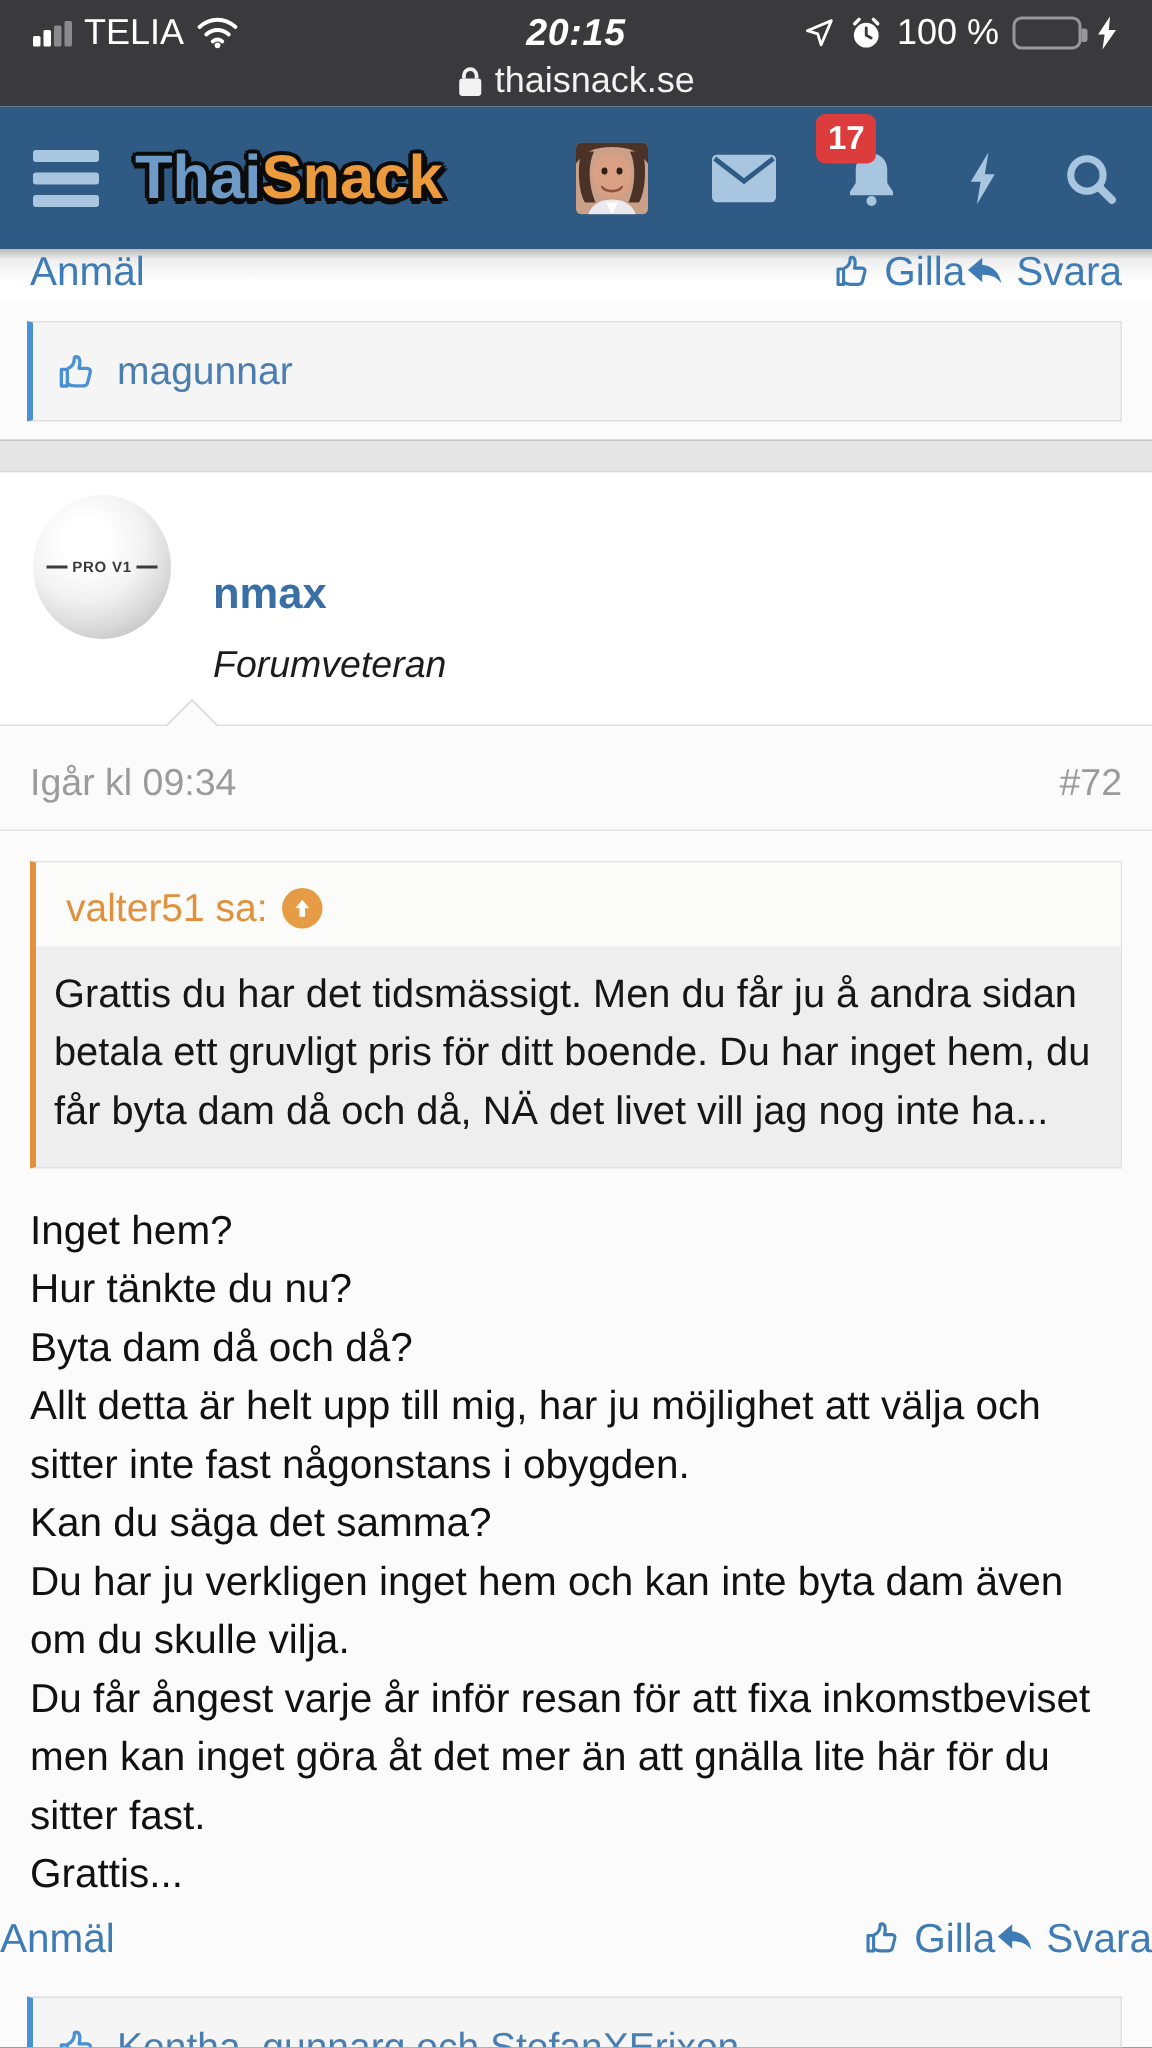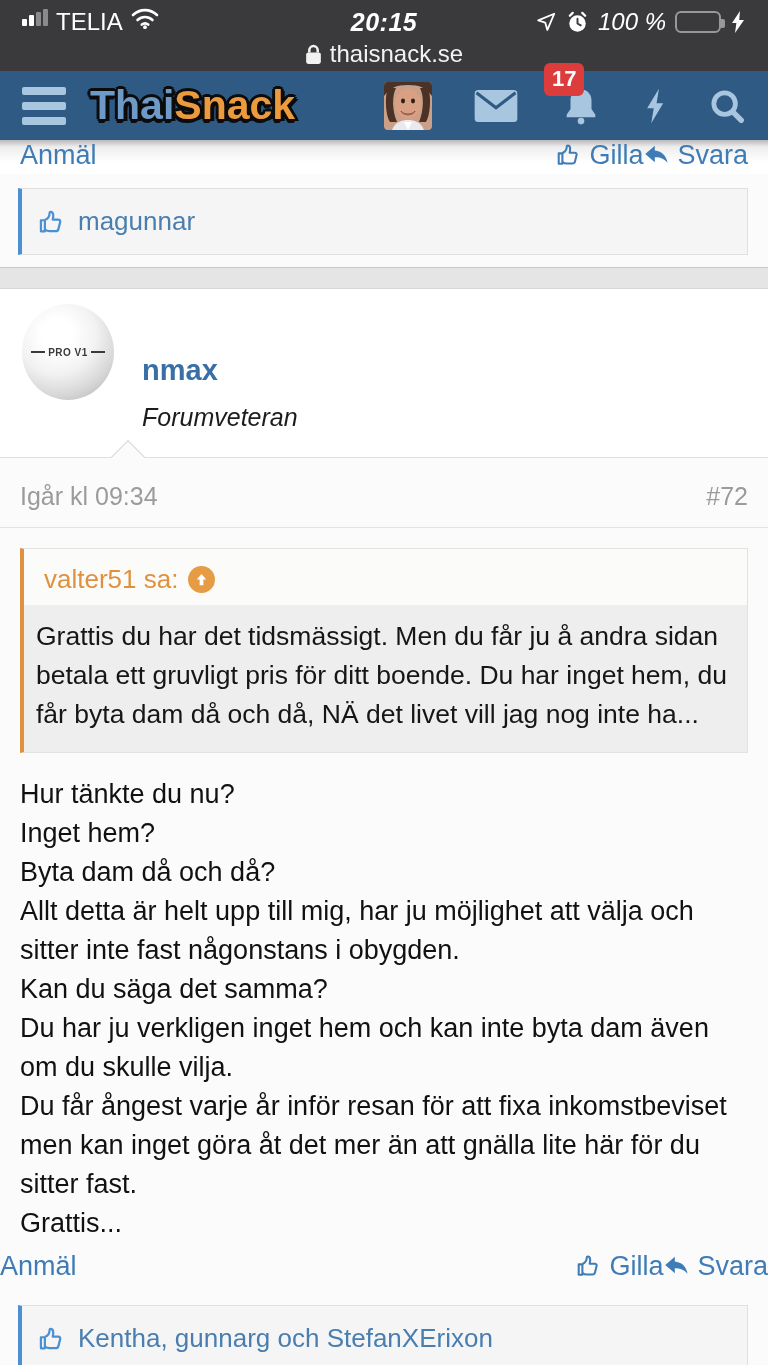--- a/index.html
+++ b/index.html
@@ -3,35 +3,35 @@
 <meta charset="utf-8">
 <style>
   * { margin:0; padding:0; box-sizing:border-box; }
   html,body { background:#555; }
   body { font-family:"Liberation Sans","DejaVu Sans",sans-serif; }
   .screen { width:768px; height:1365px; background:#fbfbfb; overflow:hidden; position:relative; margin:0 auto; }
 
   
   .status { height:71px; background:#3a3a3c; color:#fff; padding:6px 22px 0; }
   .status-row1 { display:flex; align-items:center; height:32px; }
-  .status-left { display:flex; align-items:flex-start; gap:8px; width:220px; }
+  .status-left { display:flex; align-items:center; gap:8px; width:220px; }
   .sig { display:flex; align-items:flex-end; gap:2px; height:18px; }
   .sig i { width:5px; border-radius:1px; background:#fff; display:block; }
   .sig i:nth-child(1){height:7px;} .sig i:nth-child(2){height:11px;}
   .sig i:nth-child(3){height:14px;background:#8a8a8d;} .sig i:nth-child(4){height:17px;background:#8a8a8d;}
   .carrier { font-size:24px; }
   .status-center { flex:1; text-align:center; font-size:25px; font-weight:bold; letter-spacing:.5px;font-style:italic; }
-  .status-right { display:flex; align-items:center; gap:9px; width:220px; justify-content:flex-end; font-size:24px;font-style:italic; }
+  .status-right { display:flex; align-items:center; gap:9px; width:220px; justify-content:flex-end; font-size:24px; }
   .battery { position:relative; width:46px; height:22px; border:2px solid #98989b; border-radius:6px; padding:2px; }
   .battery .fill { height:100%; width:100%; border-radius:3px; background:#67d35f; }
   .battery .nub { position:absolute; right:-6px; top:6px; width:4px; height:9px; background:#98989b; border-radius:0 2px 2px 0; }
   .status-row2 { display:flex; align-items:center; justify-content:center; gap:8px; height:32px; font-size:24px; color:#f2f2f2; }
 
   
-  .navbar { height:69px; background:#2e5a84; display:flex; align-items:center; padding:0 22px; gap:0; }
+  .navbar { height:95px; background:#2e5a84; display:flex; align-items:center; padding:0 22px; gap:0; }
   .burger { width:44px; display:flex; flex-direction:column; gap:7px; cursor:pointer; }
   .burger i { display:block; height:8px; border-radius:2px; background:#a9c6e0; width:44px; }
   .logo { margin-left:24px; font-size:41px; font-weight:800; letter-spacing:0; line-height:1;
           text-shadow:3px 0 #0c0c0c,-3px 0 #0c0c0c,0 3px #0c0c0c,0 -3px #0c0c0c,2px 2px #0c0c0c,-2px -2px #0c0c0c,2px -2px #0c0c0c,-2px 2px #0c0c0c,4px 2px #0c0c0c,-1px 4px #0c0c0c; }
   .logo .t { color:#6d9ac7; } .logo .s { color:#eb9a3d; }
   .nav-spacer { flex:1; }
   .nav-icons { display:flex; align-items:center; gap:42px; }
   .nav-avatar { width:48px; height:48px; border-radius:4px; overflow:hidden; flex:none; }
   .bell-wrap { position:relative; }
   .badge { position:absolute; top:-22px; left:-16px; background:#dd3c3c; color:#fff; font-size:22px; line-height:1;
@@ -236,22 +236,22 @@
       <span class="jump-circle">
         <svg width="15" height="15" viewBox="0 0 16 16">
             <path d="M8 2 3 8h3v6h4V8h3z" fill="#fff"></path>
           </svg>
       </span>
     </div>
     <div class="quote-body">Grattis du har det tidsmässigt. Men du får ju å andra sidan betala ett gruvligt pris för ditt boende. Du har inget hem, du får byta dam då och då, NÄ det livet vill jag nog inte ha...</div>
   </div>
 
   <div class="post-body">
+    <p>Inget hem?</p>
     <p>Hur tänkte du nu?</p>
-    <p>Inget hem?</p>
     <p>Byta dam då och då?</p>
     <p>Allt detta är helt upp till mig, har ju möjlighet att välja och sitter inte fast någonstans i obygden.</p>
     <p>Kan du säga det samma?</p>
     <p>Du har ju verkligen inget hem och kan inte byta dam även om du skulle vilja.</p>
     <p>Du får ångest varje år inför resan för att fixa inkomstbeviset men kan inget göra åt det mer än att gnälla lite här för du sitter fast.</p>
     <p>Grattis...</p>
   </div>
 
   <div class="actions-inner post-actions">
     <a class="link">Anmäl</a>

